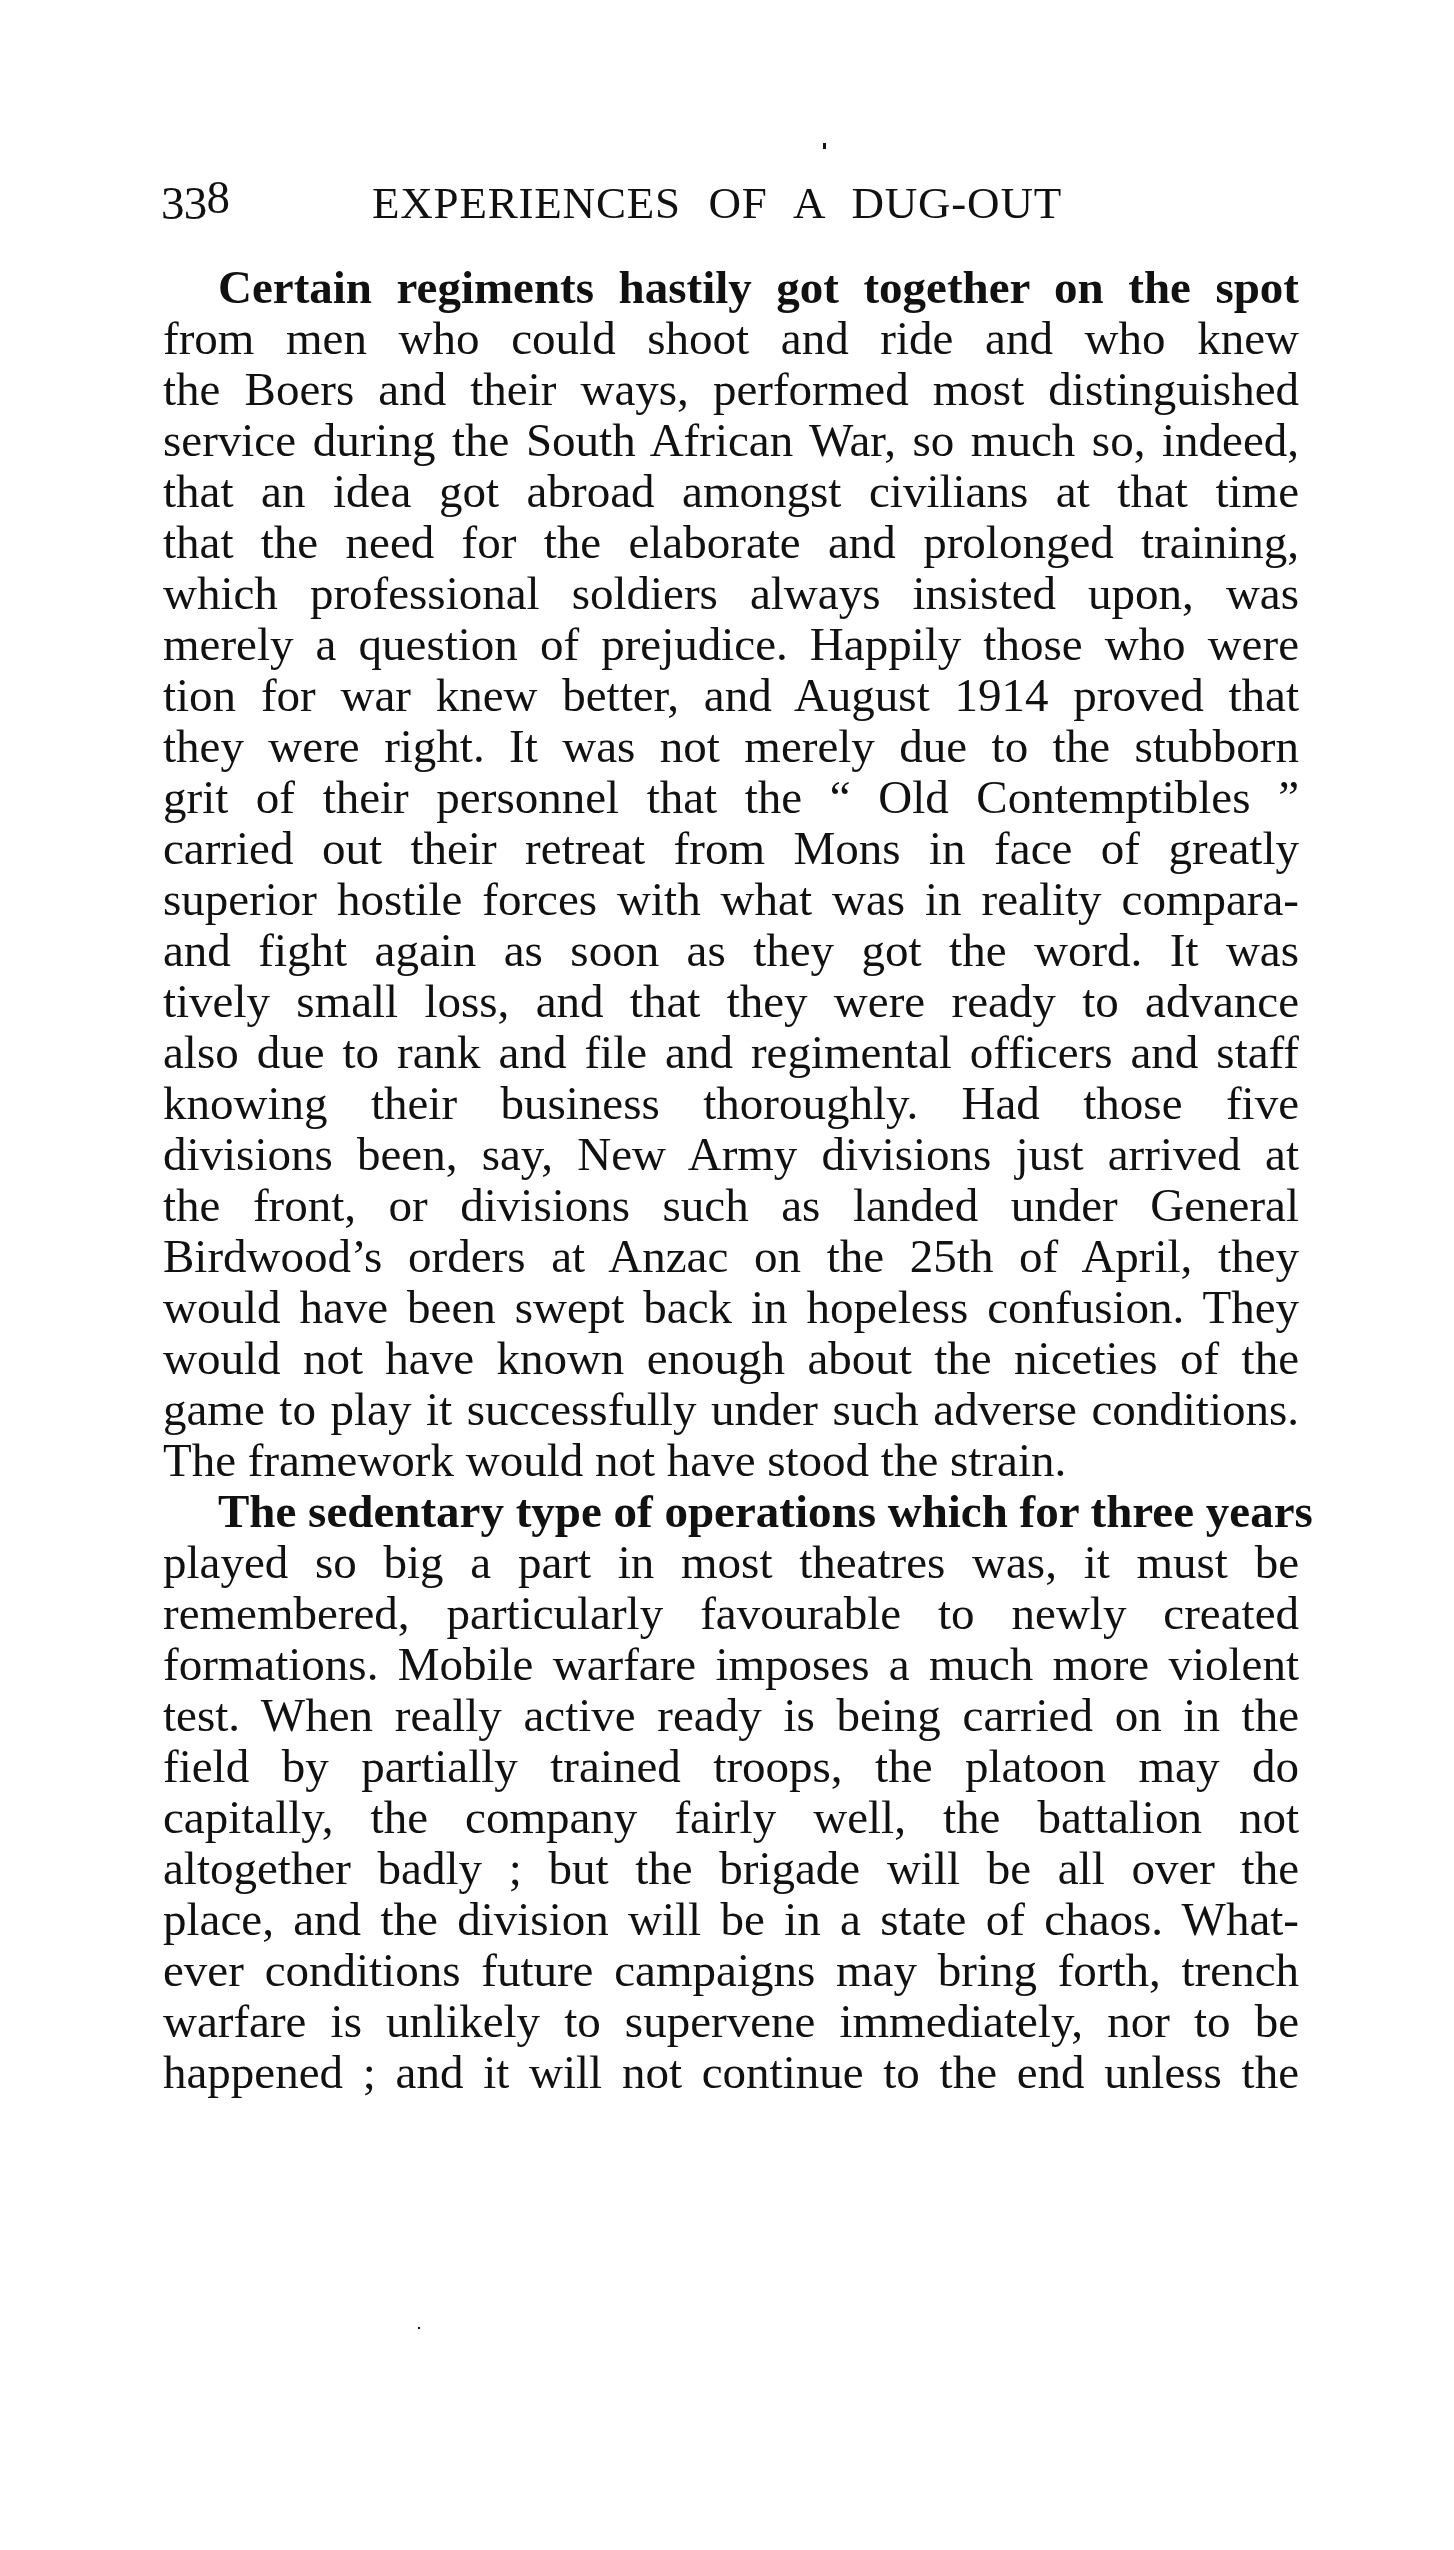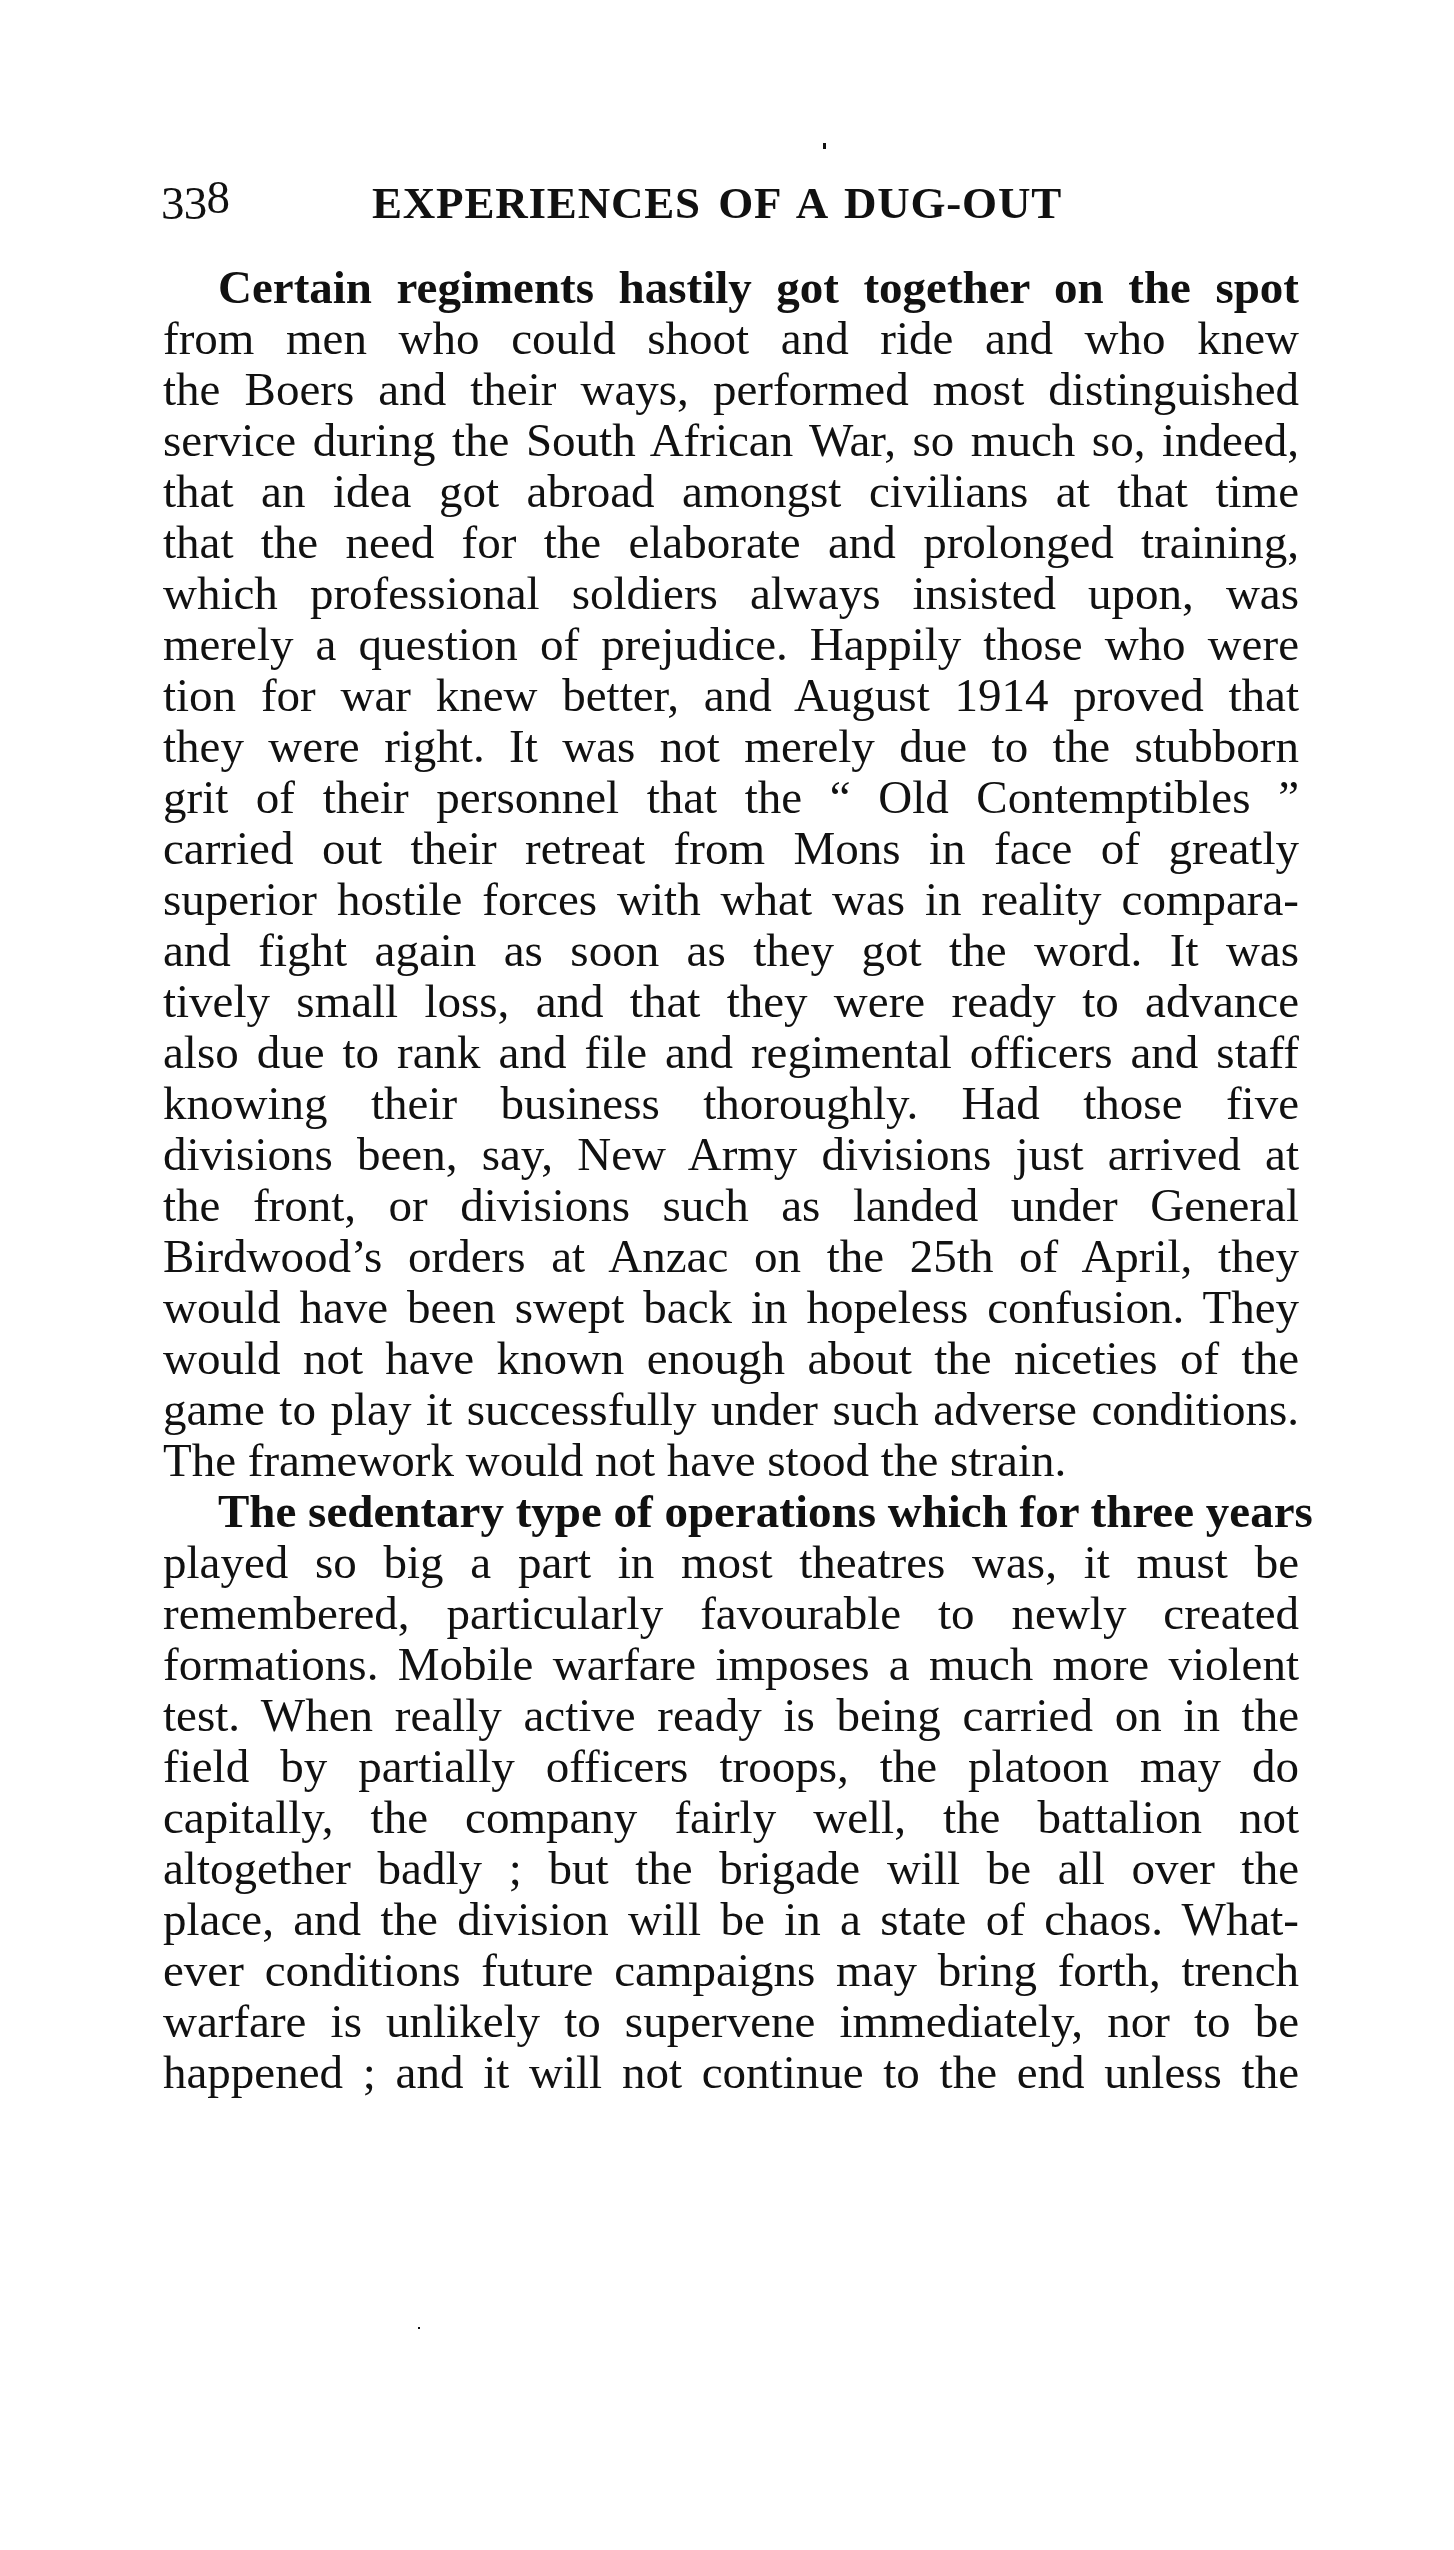--- a/index.html
+++ b/index.html
@@ -47,21 +47,20 @@
     position: absolute;
     left: 211px;
     top: 0;
     width: 690px;
     font-size: 45px;
     line-height: 56px;
     white-space: nowrap;
     letter-spacing: 0.8px;
     text-align: justify;
     text-align-last: justify;
-    font-weight: bold;
   }
   .body-text {
     position: absolute;
     left: 163px;
     top: 262px;
     width: 1136px;
     font-size: 47px;
   }
   .line {
     display: block;
@@ -121,21 +120,21 @@
       <span class="line">would not have known enough about the niceties of the</span>
       <span class="line">game to play it successfully under such adverse conditions.</span>
       <span class="line last">The framework would not have stood the strain.</span>
     </div>
     <div class="paragraph">
       <span class="line indent">The sedentary type of operations which for three years</span>
       <span class="line">played so big a part in most theatres was, it must be</span>
       <span class="line">remembered, particularly favourable to newly created</span>
       <span class="line">formations.  Mobile warfare imposes a much more violent</span>
       <span class="line">test.  When really active ready is being carried on in the</span>
-      <span class="line">field by partially officers troops, the platoon may do</span>
+      <span class="line">field by partially trained troops, the platoon may do</span>
       <span class="line">capitally, the company fairly well, the battalion not</span>
       <span class="line">altogether badly ;  but the brigade will be all over the</span>
       <span class="line">place, and the division will be in a state of chaos.  What-</span>
       <span class="line">ever conditions future campaigns may bring forth, trench</span>
       <span class="line">warfare is unlikely to supervene immediately, nor to be</span>
       <span class="line">happened ; and it will not continue to the end unless the</span>
     </div>
   </div>
 
   <div class="speck" style="left:823px; top:143px; width:3.2px; height:6.4px;"></div>

